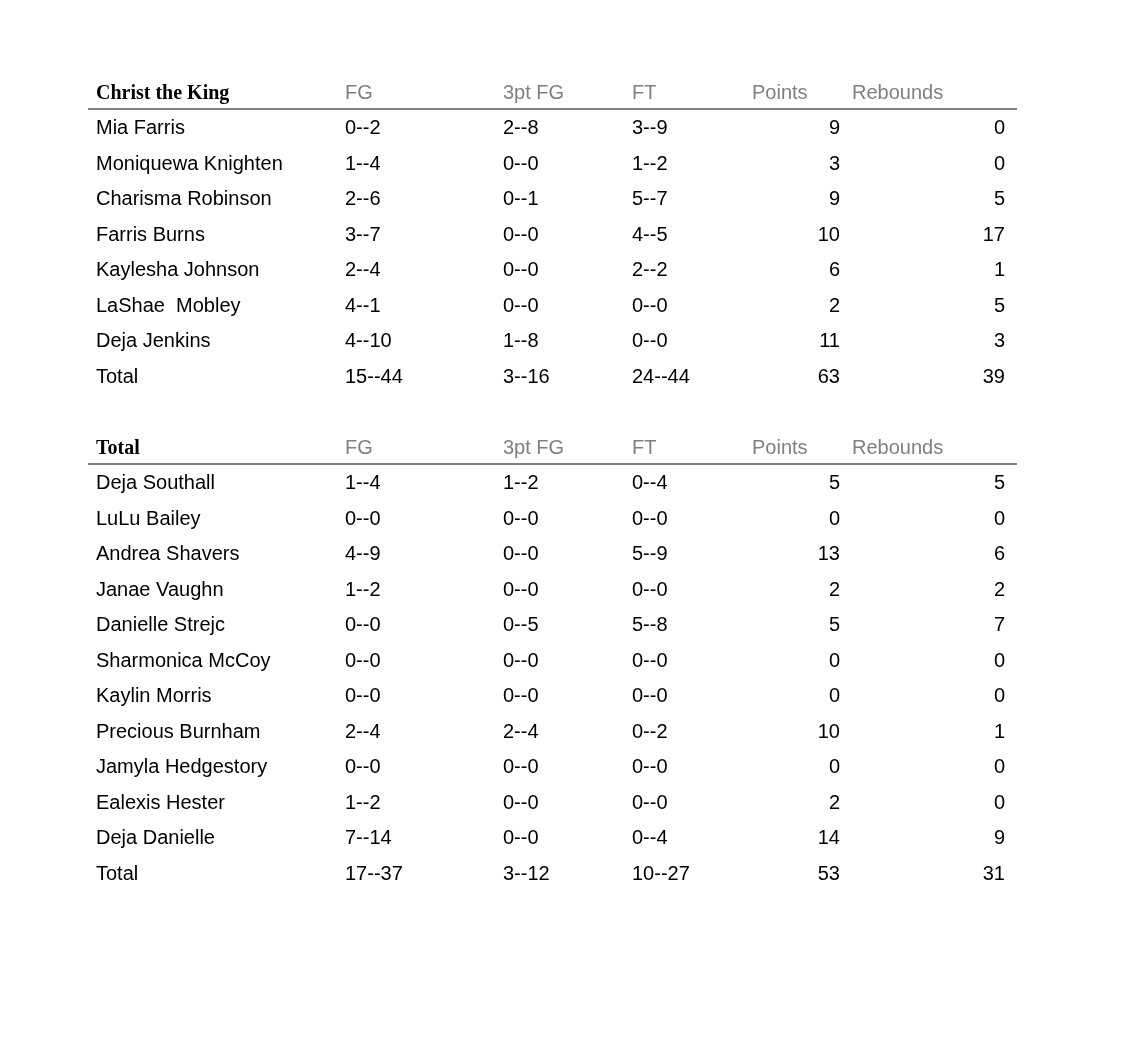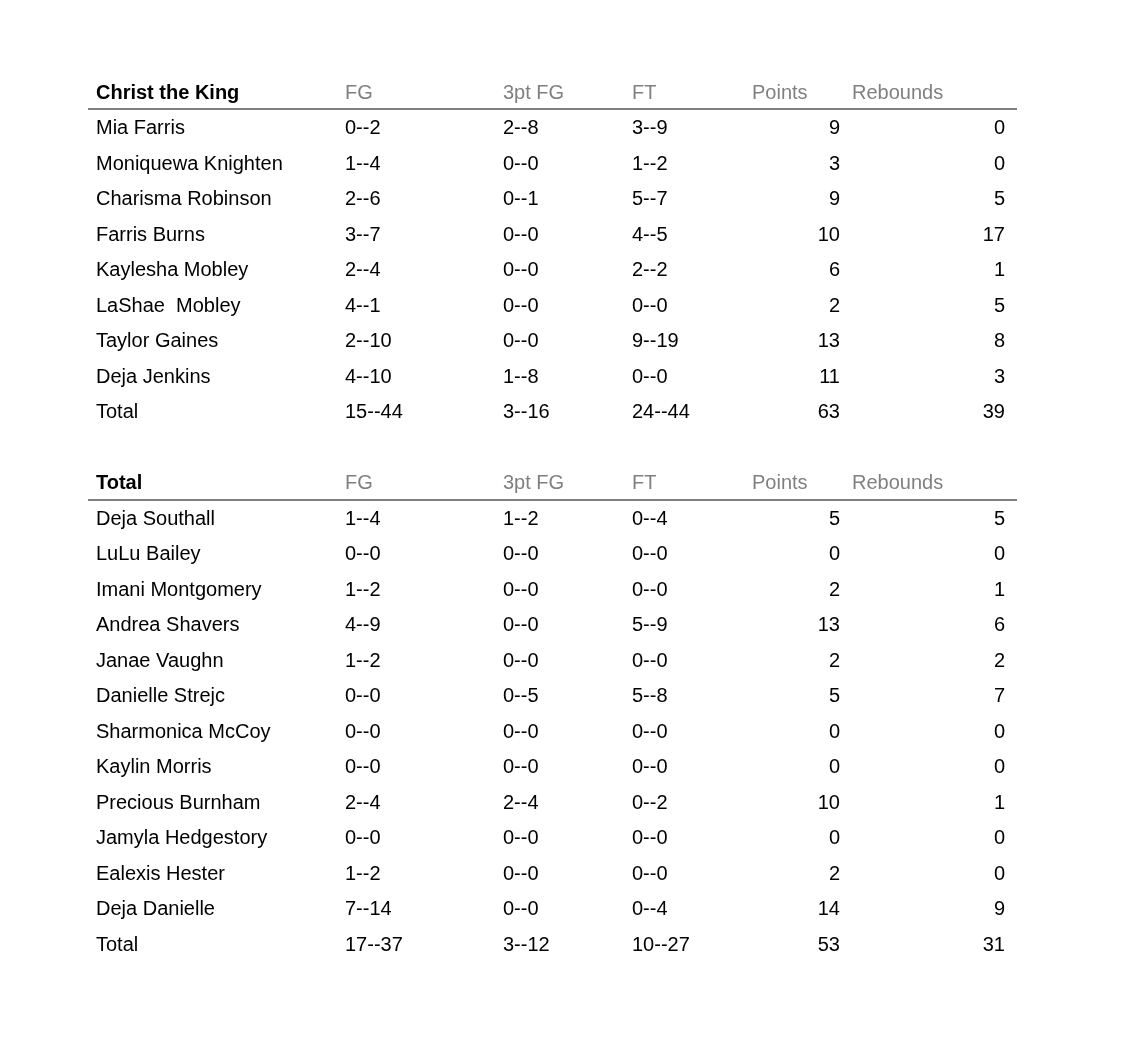--- a/index.html
+++ b/index.html
@@ -36,20 +36,21 @@
     vertical-align: middle;
     padding: 0;
     border-bottom: 2px solid #7f7f7f;
     white-space: nowrap;
     overflow: hidden;
   }
   th.team {
     color: #000000;
     font-weight: bold;
     padding-left: 8px;
+    font-family: Liberation Serif, serif;
   }
   th.num {
     text-align: left;
     padding-right: 12px;
   }
   td {
     height: 35.5px;
     padding: 0;
     vertical-align: middle;
     white-space: nowrap;
@@ -117,42 +118,34 @@
           </tr>
           <tr>
             <td class="name">Farris Burns</td>
             <td class="stat">3--7</td>
             <td class="stat">0--0</td>
             <td class="stat">4--5</td>
             <td class="num">10</td>
             <td class="num">17</td>
           </tr>
           <tr>
-            <td class="name">Kaylesha Mobley</td>
+            <td class="name">Kaylesha Johnson</td>
             <td class="stat">2--4</td>
             <td class="stat">0--0</td>
             <td class="stat">2--2</td>
             <td class="num">6</td>
             <td class="num">1</td>
           </tr>
           <tr>
             <td class="name">LaShae  Mobley</td>
             <td class="stat">4--1</td>
             <td class="stat">0--0</td>
             <td class="stat">0--0</td>
             <td class="num">2</td>
             <td class="num">5</td>
-          </tr>
-          <tr>
-            <td class="name">Taylor Gaines</td>
-            <td class="stat">2--10</td>
-            <td class="stat">0--0</td>
-            <td class="stat">9--19</td>
-            <td class="num">13</td>
-            <td class="num">8</td>
           </tr>
           <tr>
             <td class="name">Deja Jenkins</td>
             <td class="stat">4--10</td>
             <td class="stat">1--8</td>
             <td class="stat">0--0</td>
             <td class="num">11</td>
             <td class="num">3</td>
           </tr>
           <tr>
@@ -196,28 +189,20 @@
           </tr>
           <tr>
             <td class="name">LuLu Bailey</td>
             <td class="stat">0--0</td>
             <td class="stat">0--0</td>
             <td class="stat">0--0</td>
             <td class="num">0</td>
             <td class="num">0</td>
           </tr>
           <tr>
-            <td class="name">Imani Montgomery</td>
-            <td class="stat">1--2</td>
-            <td class="stat">0--0</td>
-            <td class="stat">0--0</td>
-            <td class="num">2</td>
-            <td class="num">1</td>
-          </tr>
-          <tr>
             <td class="name">Andrea Shavers</td>
             <td class="stat">4--9</td>
             <td class="stat">0--0</td>
             <td class="stat">5--9</td>
             <td class="num">13</td>
             <td class="num">6</td>
           </tr>
           <tr>
             <td class="name">Janae Vaughn</td>
             <td class="stat">1--2</td>

